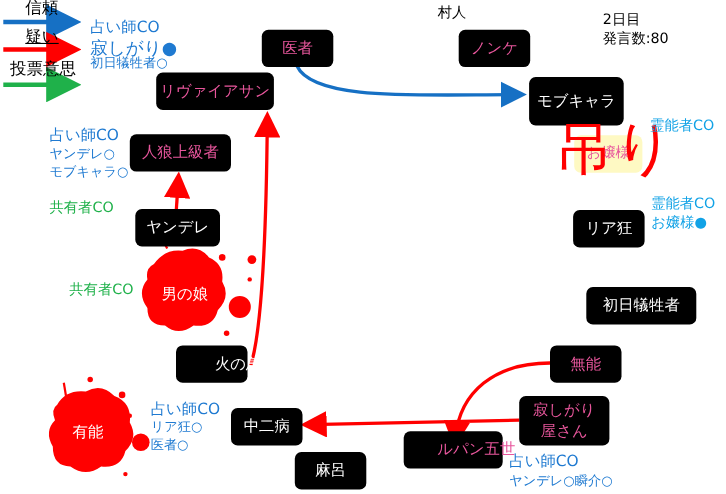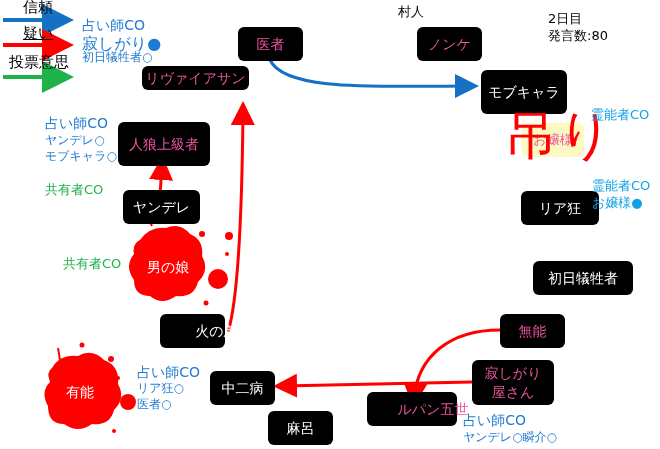--- a/index.html
+++ b/index.html
@@ -82,32 +82,32 @@
   <div class="txt blue" style="left:82px;top:50px;font-size:12px;">初日犠牲者○</div>
 
   <div class="txt black" style="left:548px;top:11px;font-size:13px;">2日目</div>
   <div class="txt black" style="left:548px;top:28px;font-size:13px;">発言数:80</div>
 
   <div class="txt black" style="left:398px;top:4px;font-size:13px;">村人</div>
 
   <div class="node pink" style="left:238px;top:27px;width:65px;height:34px;">医者</div>
   <div class="node pink" style="left:417px;top:27px;width:65px;height:34px;">ノンケ</div>
   <div class="node" style="left:481px;top:70px;width:86px;height:44px;">モブキャラ</div>
-  <div class="node pink" style="left:142px;top:66px;width:107px;height:24px;">リヴァイアサン</div>
-  <div class="node pink" style="left:118px;top:122px;width:92px;height:44px;">人狼上級者</div>
+  <div class="node pink" style="left:142px;top:66px;width:107px;height:34px;">リヴァイアサン</div>
+  <div class="node pink" style="left:118px;top:122px;width:92px;height:34px;">人狼上級者</div>
   <div class="node" style="left:123px;top:190px;width:77px;height:34px;">ヤンデレ</div>
   <div class="node" style="left:160px;top:314px;width:65px;height:34px;padding-left:48px;">火の鳥</div>
   <div class="node" style="left:210px;top:371px;width:65px;height:34px;">中二病</div>
   <div class="node" style="left:268px;top:411px;width:65px;height:34px;">麻呂</div>
   <div class="node pink" style="left:367px;top:392px;width:90px;height:34px;padding-left:42px;">ルパン五世</div>
   <div class="node pink" style="left:472px;top:360px;width:82px;height:45px;white-space:pre;">寂しがり
 屋さん</div>
   <div class="node pink" style="left:500px;top:314px;width:65px;height:34px;">無能</div>
   <div class="node" style="left:533px;top:261px;width:100px;height:34px;">初日犠牲者</div>
-  <div class="node" style="left:521px;top:191px;width:78px;height:34px;">リア狂</div>
+  <div class="node" style="left:521px;top:191px;width:65px;height:34px;">リア狂</div>
   <div class="node dead-gray" style="left:522px;top:123px;width:62px;height:34px;font-size:13px;">お嬢様</div>
 
   <div class="splat-label" style="left:147px;top:259px;">男の娘</div>
   <div class="splat-label" style="left:66px;top:384px;">有能</div>
 
   <div class="hang" style="left:504px;top:108px;">吊り</div>
 
   <div class="txt blue" style="left:45px;top:115px;font-size:14px;">占い師CO</div>
   <div class="txt blue" style="left:45px;top:133px;font-size:12px;">ヤンデレ○</div>
   <div class="txt blue" style="left:45px;top:149px;font-size:12px;">モブキャラ○</div>

